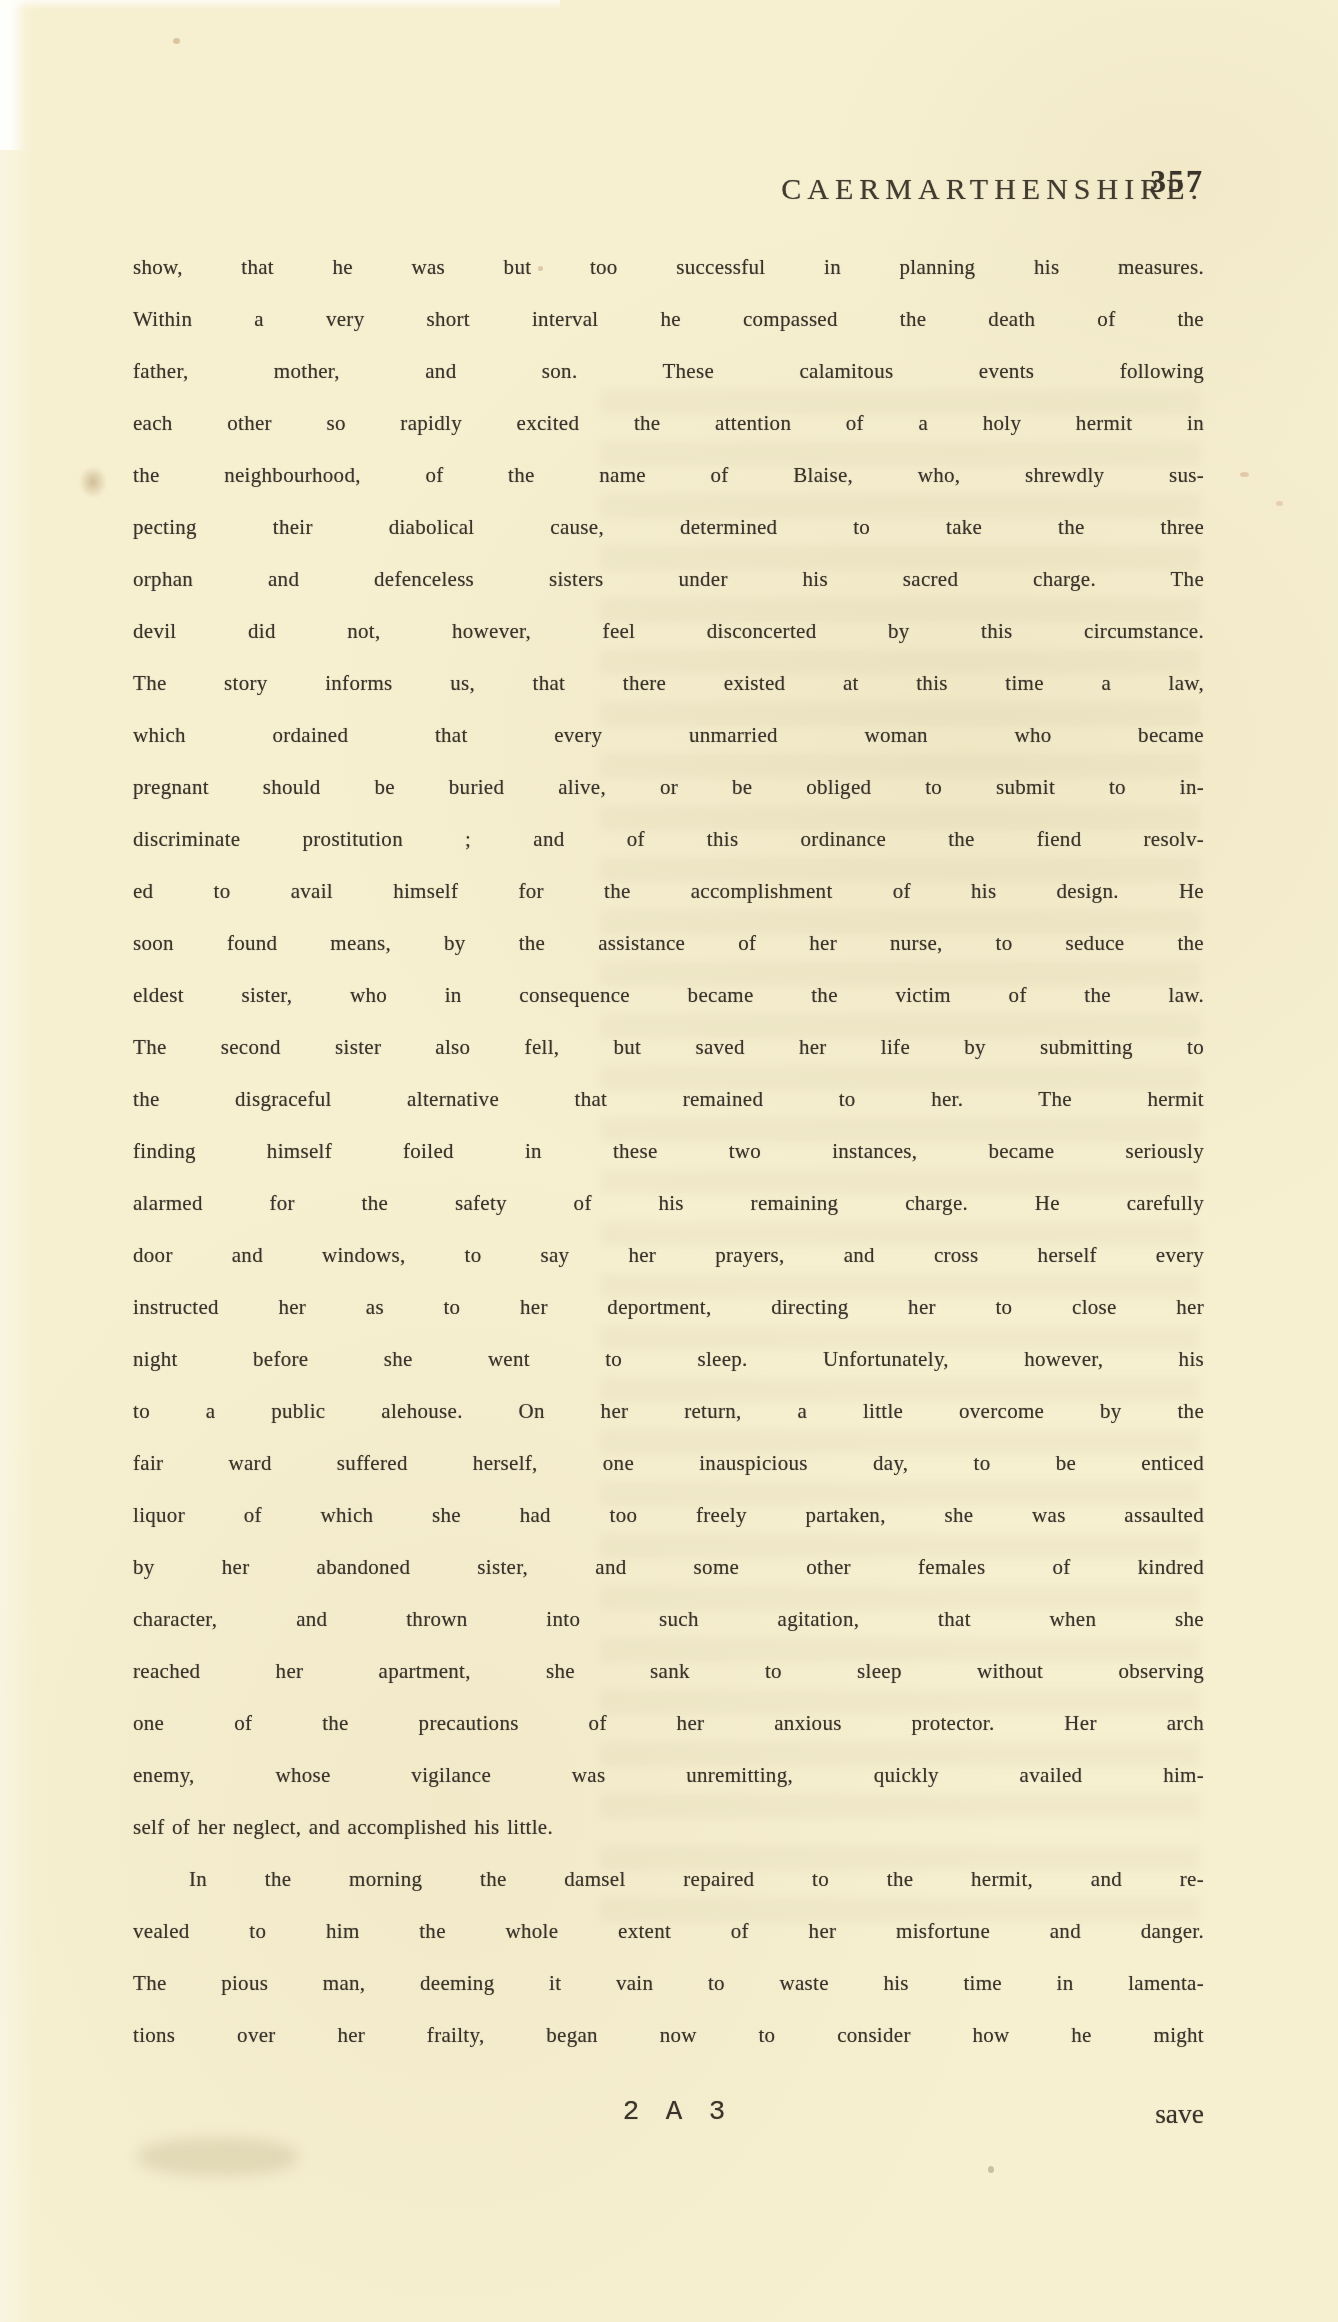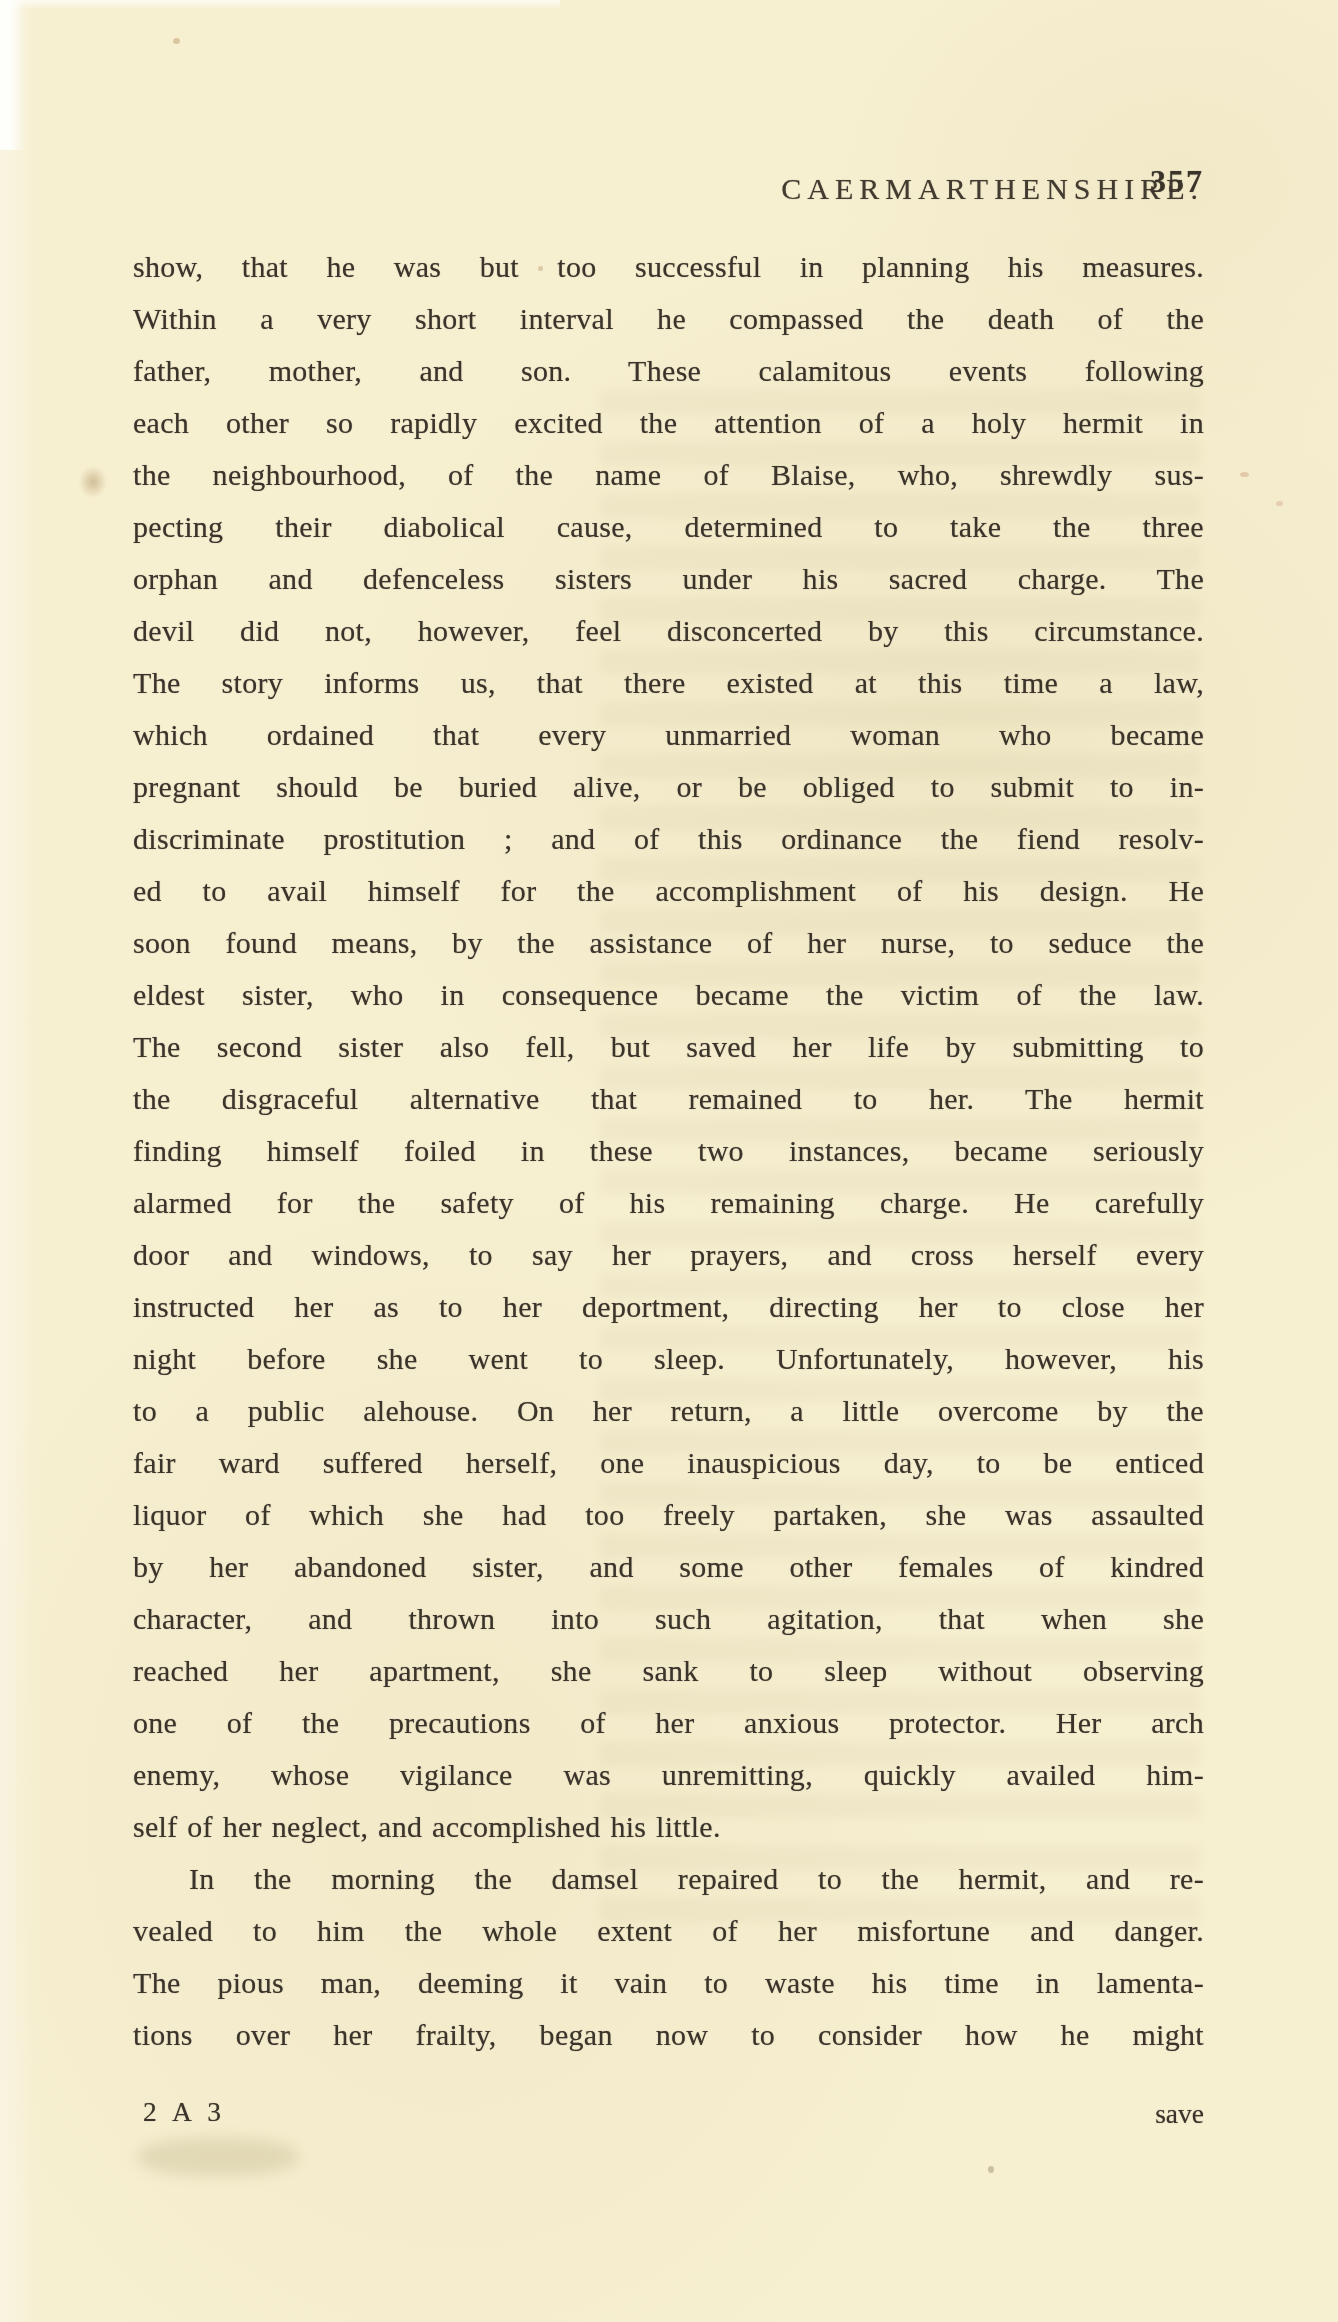--- a/index.html
+++ b/index.html
@@ -53,32 +53,32 @@
   .page-num {
     position: absolute; right: 0; top: -5px;
     font-size: 32px; letter-spacing: 2px;
     color: #3b342b;
     text-shadow: 0 0 1px rgba(59,52,43,0.5);
     font-weight: bold;
   }
 
   .body-text {
     position: absolute; left: 133px; top: 241px; width: 1071px;
-    font-size: 30px; line-height: 52px;
+    font-size: 21px; line-height: 52px;
     letter-spacing: 0.3px; word-spacing: 2px;
     text-shadow: 0 0 1px rgba(59,52,43,0.5);
   }
   .paragraph { margin: 0; }
   .text-line { text-align: justify; text-align-last: justify; white-space: normal; }
   .text-line.para-end { text-align-last: left; }
   .paragraph.indented .text-line:first-child { text-indent: 56px; }
 
   .sig-line { position: absolute; left: 133px; top: 2096px; width: 1071px; height: 50px;
     font-size: 27.5px; text-shadow: 0 0 1px rgba(59,52,43,0.5); }
-  .signature { position: absolute; left: 10px; right: 0; text-align: left; letter-spacing: 5px; }
+  .signature { position: absolute; left: 16px; right: 0; text-align: center; letter-spacing: 5px; font-family: Liberation Mono, monospace; }
   .catchword { position: absolute; right: 0; top: 2px; }
 
   
   .speck { position: absolute; pointer-events: none; }
   .speck.s1 { left: 79px;  top: 466px;  width: 28px; height: 32px;
     background: radial-gradient(ellipse at center, rgba(150,108,58,0.38), rgba(150,108,58,0) 70%);
     filter: blur(1px); }
   .speck.s2 { left: 173px; top: 38px;  width: 7px;  height: 6px;  border-radius: 50%;
     background: rgba(165,120,65,0.35); filter: blur(0.5px); }
   .speck.s3 { left: 1240px; top: 472px; width: 9px; height: 5px; border-radius: 50%;

